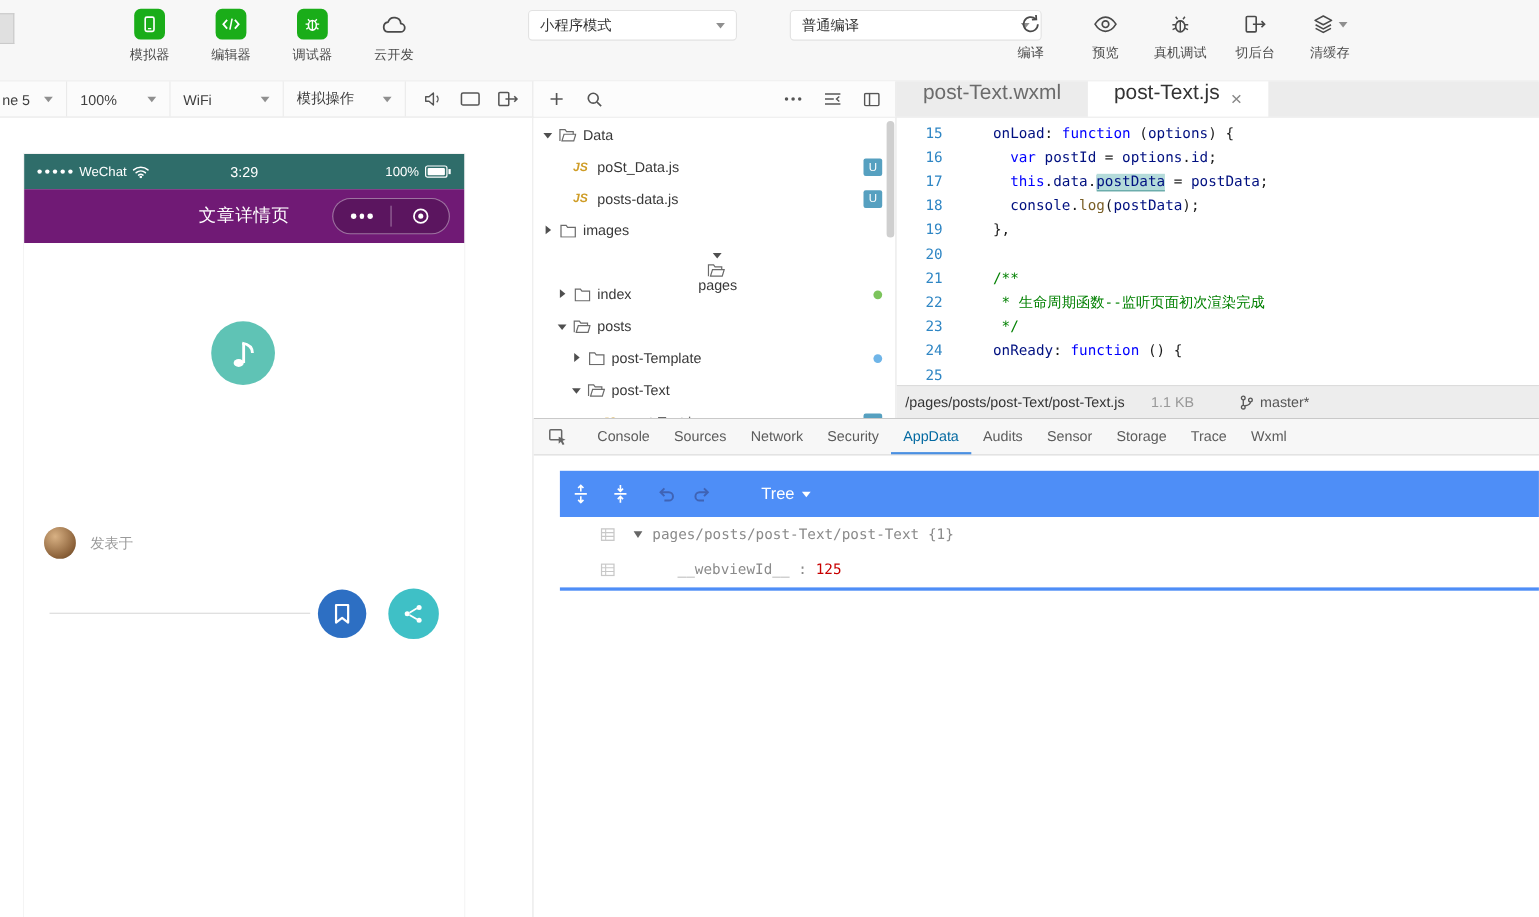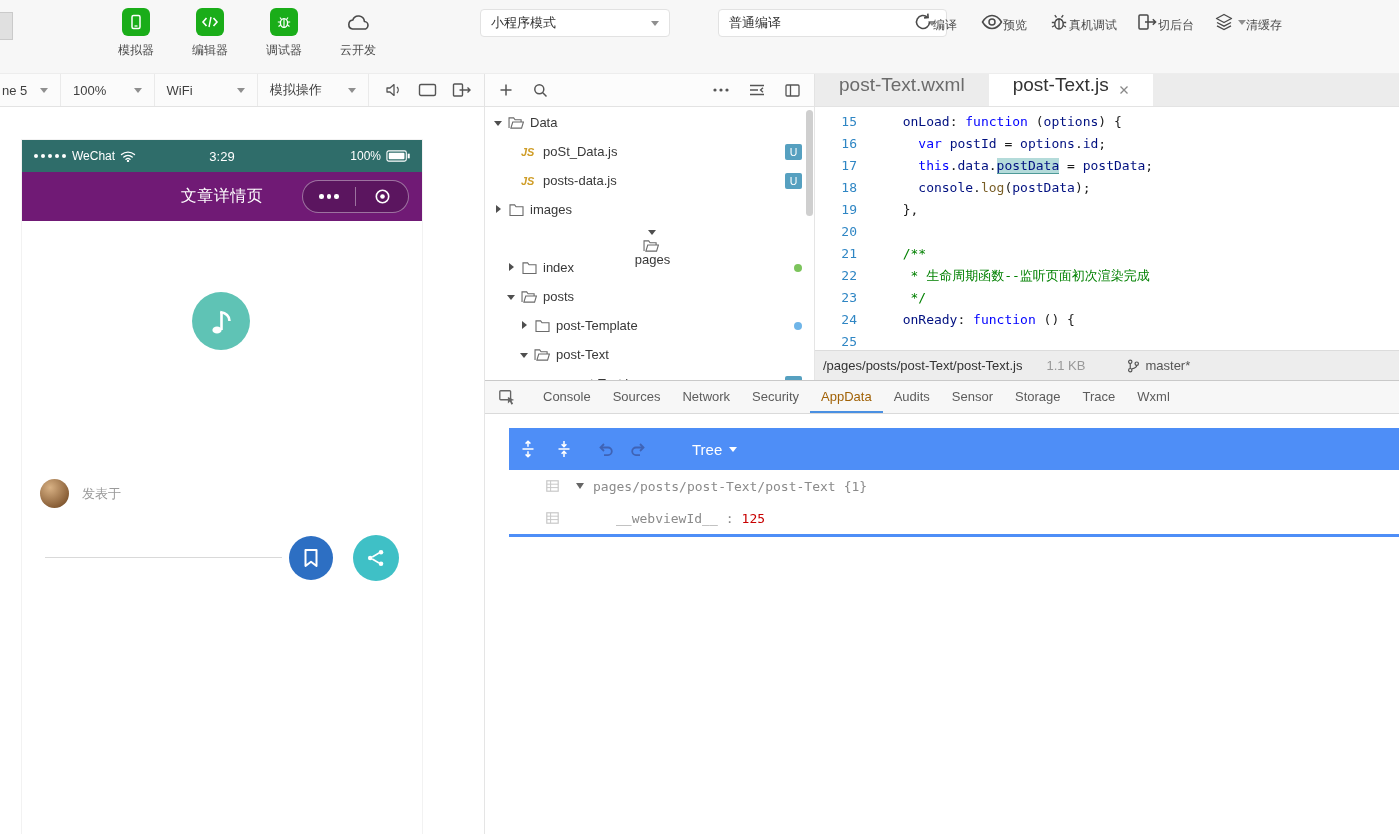--- a/index.html
+++ b/index.html
@@ -16,21 +16,21 @@
 .tool-icon{width:28px;height:28px;border-radius:6px;display:flex;align-items:center;justify-content:center}
 .tool-icon.green{background:#1aad19}
 .tool-icon.plain{background:transparent}
 .tool-label{margin-top:6px;font-size:12px;color:#4c4c4c;white-space:nowrap}
 .select{position:absolute;top:9px;height:28px;background:#fff;border:1px solid #e2e2e2;border-radius:4px;display:flex;align-items:center;justify-content:space-between;padding:0 10px;font-size:13px;color:#333}
 .select.mode{left:480px;width:190px}
 .select.compile{left:718px;width:229px}
 .caret{width:0;height:0;border-left:4px solid transparent;border-right:4px solid transparent;border-top:5px solid #8f8f8f}
 .caret.white{border-top-color:#fff}
 .actions{position:absolute;left:913px;top:10px;display:flex;gap:20px}
-.action{min-width:48px;display:flex;align-items:center}
+.action{min-width:48px;display:flex;flex-direction:column;align-items:center}
 .action-icon{height:24px;display:flex;align-items:center;gap:4px}
 .action-label{margin-top:6px;font-size:12px;color:#4c4c4c;white-space:nowrap}
 
 
 .band{position:absolute;left:0;top:73px;width:1399px;height:34px;display:flex;background:#fbfbfb;border-top:1px solid #ededed;border-bottom:1px solid #e3e3e3}
 .device-bar{width:485px;height:100%;display:flex;border-right:1px solid #e3e3e3;flex:none}
 .seg{height:100%;display:flex;align-items:center;justify-content:space-between;padding:0 12px;border-right:1px solid #eaeaea;font-size:13px;color:#3f3f3f}
 .seg-device{width:62px;padding-left:2px}
 .seg-zoom{width:95px}
 .seg-net{width:105px}
@@ -81,21 +81,21 @@
 .st-path{color:#333}
 .st-size{color:#999;margin-left:24px}
 .st-branch{margin-left:42px;color:#555;display:flex;align-items:center;gap:5px}
 
 
 .debugpanel{flex:1;display:flex;flex-direction:column;border-top:1px solid #c9c9c9;background:#fff;min-height:0}
 .debug-tabbar{height:33px;flex:none;background:#f7f7f7;border-bottom:1px solid #dadada;display:flex;align-items:center;padding-left:13px}
 .inspect{margin-right:16px;display:flex}
 .dtabs{display:flex;height:100%}
 .dtab{display:flex;align-items:center;padding:0 11px;font-size:13px;color:#5c5c5c;border-bottom:2px solid transparent;cursor:default}
-.dtab.active{color:#a16207;border-bottom-color:#4a90e2}
+.dtab.active{color:#0369a1;border-bottom-color:#4a90e2}
 .appdata{flex:1;padding:14px 0 0 24px;min-height:0}
 .ad-toolbar{height:42px;background:#4e8ef7;display:flex;align-items:center;padding-left:12px}
 .ad-ic{display:flex}
 .ad-ic2{margin-left:22px;display:flex}
 .ad-undo{margin-left:26px;display:flex}
 .ad-redo{margin-left:14px;display:flex}
 .ad-view{margin-left:45px;display:flex;align-items:center;gap:7px;color:#fff;font-size:15px}
 .ad-row{height:32px;display:flex;align-items:center;font-family:"DejaVu Sans Mono","Liberation Mono",monospace;font-size:13px;color:#8a8a8a}
 .ad-grid{margin-left:37px;display:flex;flex:none}
 .ad-tri{margin-left:17px;width:0;height:0;border-left:4.5px solid transparent;border-right:4.5px solid transparent;border-top:6px solid #666}

